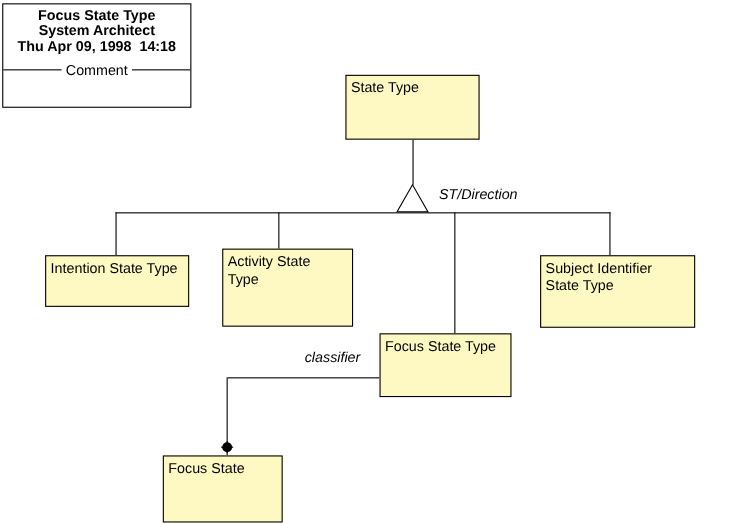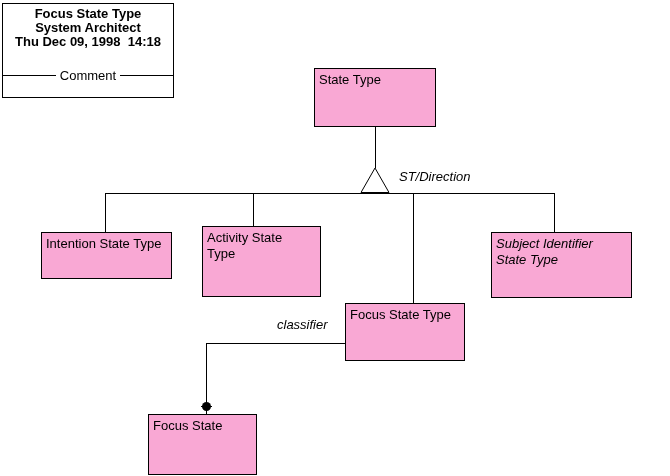--- a/index.html
+++ b/index.html
@@ -29,21 +29,21 @@
   }
   .title-line {
     font-size: 13px;
     font-weight: bold;
     line-height: 14px;
     white-space: pre;
   }
   .comment-row {
     display: flex;
     align-items: center;
-    margin-top: 19px;
+    margin-top: 7px;
     height: 14px;
   }
   .comment-dash {
     flex: 1;
     height: 0;
     border-top: 1px solid #000;
   }
   .comment-label {
     font-size: 13px;
     line-height: 13px;
@@ -54,33 +54,33 @@
     font-size: 13px;
     line-height: 14px;
     margin-top: 1px;
   }
 
   
   .node {
     position: absolute;
     border: 1px solid #000;
     box-sizing: border-box;
-    background: #f9a8d4;
+    background: #fef9c3;
   }
   .node-label {
     display: block;
     font-size: 13px;
     line-height: 16px;
     padding: 3px 0 0 4px;
     white-space: pre-line;
   }
   #n-state-type      { left: 314px; top: 68px;  width: 122px; height: 59px; }
   #n-intention       { left: 41px;  top: 232px; width: 131px; height: 47px; }
   #n-activity        { left: 202px; top: 226px; width: 119px; height: 71px; }
-  #n-subject         { left: 491px; top: 232px; width: 141px; height: 66px; font-style: italic; }
+  #n-subject         { left: 491px; top: 232px; width: 141px; height: 66px; }
   #n-focus-state-type{ left: 345px; top: 303px; width: 120px; height: 58px; }
   #n-focus-state     { left: 148px; top: 414px; width: 109px; height: 61px; }
 
   
   .hline, .vline { position: absolute; background: #000; }
   .hline { height: 1px; }
   .vline { width: 1px; }
 
   #l-state-to-tri  { left: 375px; top: 127px; height: 41px; }
   #l-rail          { left: 105px; top: 193px; width: 450px; }
@@ -125,21 +125,21 @@
   #lbl-classifier   { left: 277px; top: 318px; font-style: italic; }
 </style>
 </head>
 <body>
 
 <div id="canvas">
 
   <div id="title-block">
     <div class="title-line">Focus State Type</div>
     <div class="title-line">System Architect</div>
-    <div class="title-line">Thu Dec 09, 1998  14:18</div>
+    <div class="title-line">Thu Apr 09, 1998  14:18</div>
     <div class="comment-row">
       <div class="comment-dash"></div>
       <span class="comment-label">Comment</span>
       <div class="comment-dash"></div>
     </div>
   </div>
 
   <div class="vline" id="l-state-to-tri"></div>
   <div class="hline" id="l-rail"></div>
   <div class="vline" id="l-to-intention"></div>

